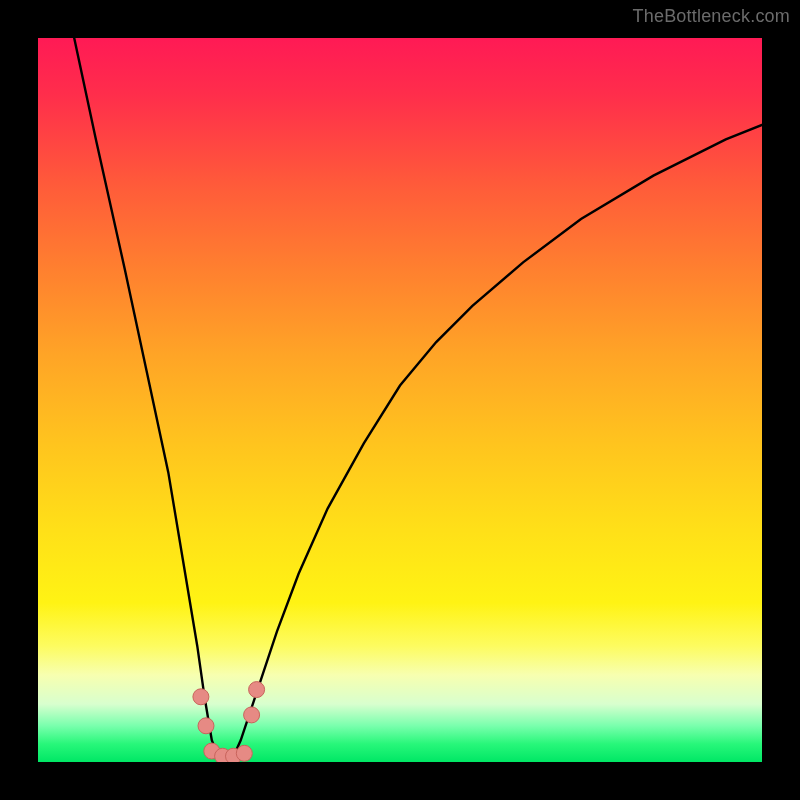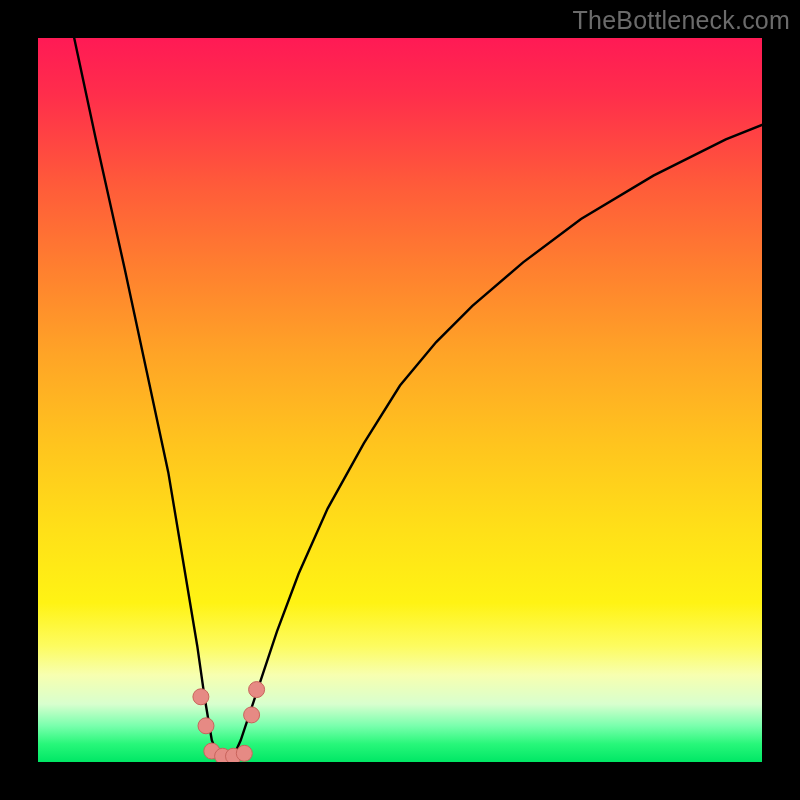--- a/index.html
+++ b/index.html
@@ -46,21 +46,21 @@
     left: 0;
     top: 0;
     width: 724px;
     height: 724px;
   }
   .watermark {
     position: absolute;
     top: 6px;
     right: 10px;
     color: #6b6b6b;
-    font-size: 25px;
+    font-size: 18px;
     font-weight: 400;
     letter-spacing: 0.2px;
     user-select: none;
   }
 </style>
 </head>
 <body>
 
 <div class="frame">
   <div class="plot">

